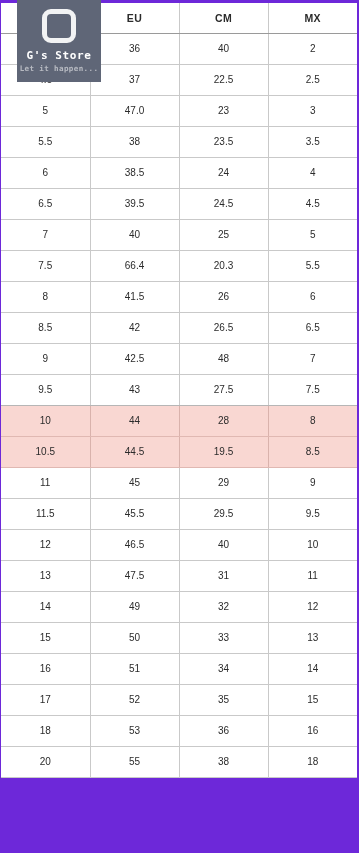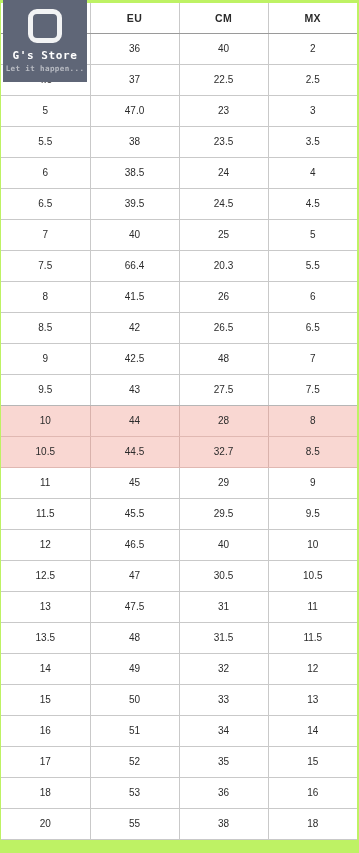--- a/index.html
+++ b/index.html
@@ -12,21 +12,21 @@
     height: 853px;
     overflow: hidden;
     font-family: "Liberation Sans", sans-serif;
     -webkit-font-smoothing: antialiased;
   }
 
   #app {
     position: relative;
     width: 359px;
     height: 853px;
-    background: #bef264;
+    background: #6d28d9;
     overflow: hidden;
   }
 
   
   .chart-wrap {
     position: absolute;
     left: 1px;
     top: 3px;
     width: 356px;
   }
@@ -81,21 +81,21 @@
     border-bottom-color: #b6b6b6;
   }
 
   table.size-table tbody tr:last-child td {
     border-bottom: 1px solid #c9c9c9;
   }
 
   
   .store-overlay {
     position: absolute;
-    left: 3px;
+    left: 17px;
     top: 0px;
     width: 84px;
     height: 82px;
     background: #5f6677;
     display: flex;
     flex-direction: column;
     align-items: center;
     justify-content: flex-start;
     overflow: hidden;
     user-select: none;
@@ -227,21 +227,21 @@
           </tr>
           <tr class="highlight">
             <td>10</td>
             <td>44</td>
             <td>28</td>
             <td>8</td>
           </tr>
           <tr class="highlight">
             <td>10.5</td>
             <td>44.5</td>
-            <td>32.7</td>
+            <td>19.5</td>
             <td>8.5</td>
           </tr>
           <tr>
             <td>11</td>
             <td>45</td>
             <td>29</td>
             <td>9</td>
           </tr>
           <tr>
             <td>11.5</td>
@@ -249,36 +249,24 @@
             <td>29.5</td>
             <td>9.5</td>
           </tr>
           <tr>
             <td>12</td>
             <td>46.5</td>
             <td>40</td>
             <td>10</td>
           </tr>
           <tr>
-            <td>12.5</td>
-            <td>47</td>
-            <td>30.5</td>
-            <td>10.5</td>
-          </tr>
-          <tr>
             <td>13</td>
             <td>47.5</td>
             <td>31</td>
             <td>11</td>
-          </tr>
-          <tr>
-            <td>13.5</td>
-            <td>48</td>
-            <td>31.5</td>
-            <td>11.5</td>
           </tr>
           <tr>
             <td>14</td>
             <td>49</td>
             <td>32</td>
             <td>12</td>
           </tr>
           <tr>
             <td>15</td>
             <td>50</td>

